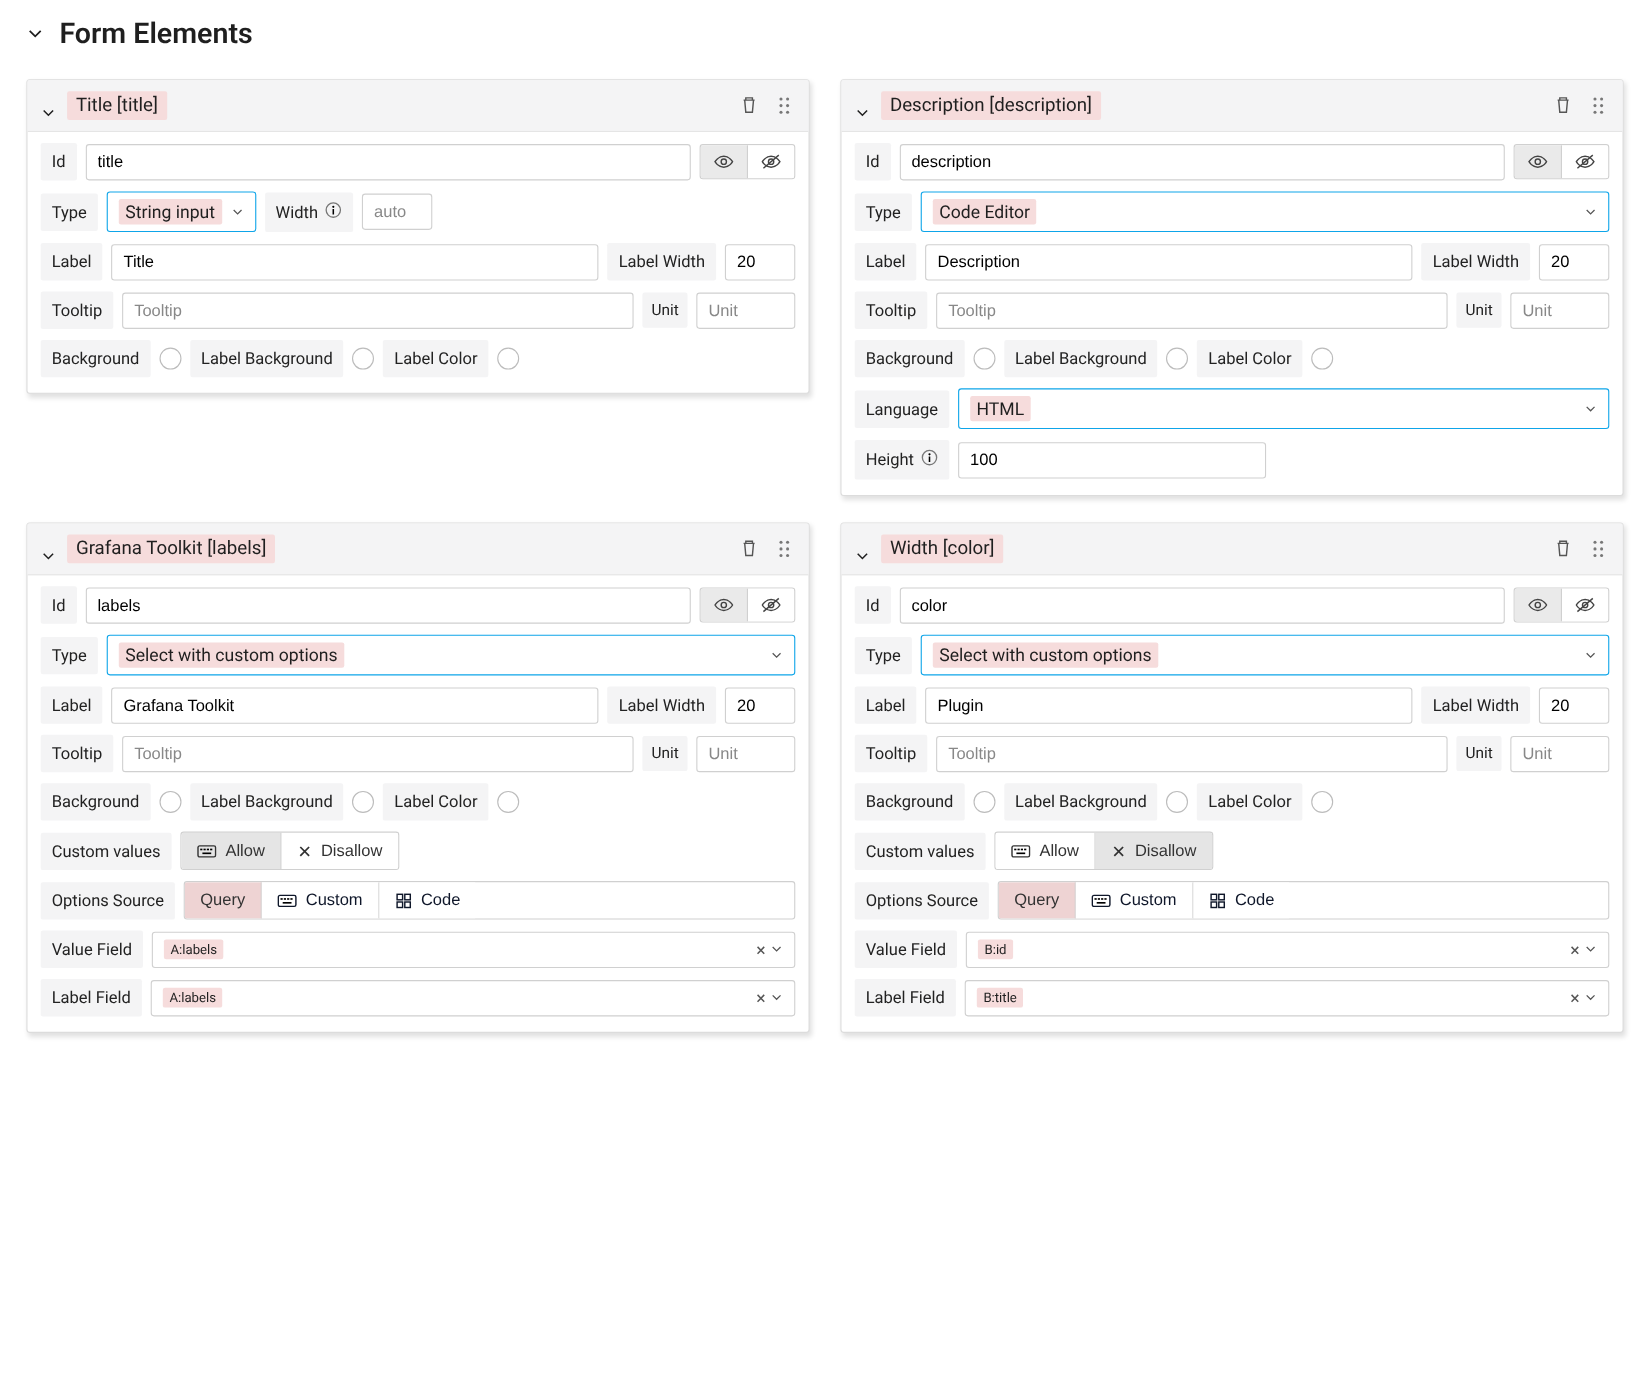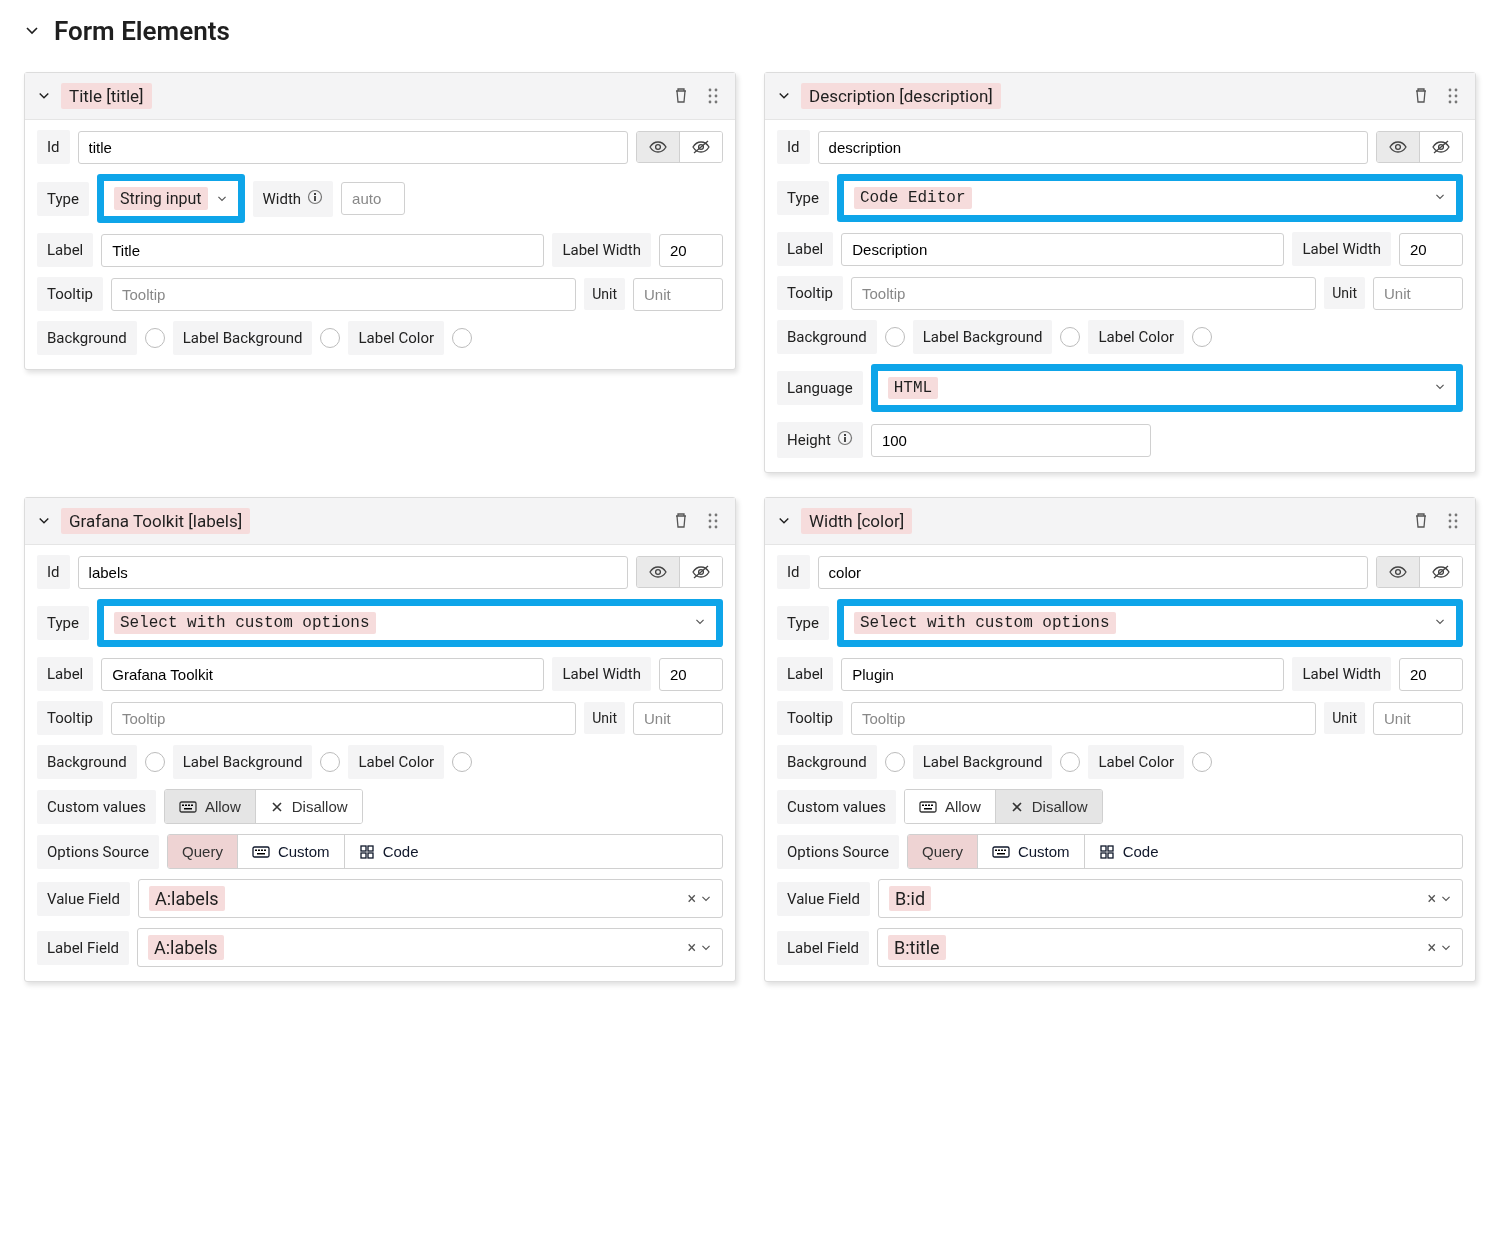--- a/index.html
+++ b/index.html
@@ -26,21 +26,21 @@
   .card {
     border:1px solid #dcdcdc;
     border-radius:3px;
     box-shadow: 2px 3px 5px rgba(0,0,0,.12);
     background:#fff;
   }
   .card-header {
     background:#f4f4f5;
     padding:10px 12px;
     display:flex;
-    align-items:center;
+    align-items:flex-end;
     gap:10px;
     border-bottom:1px solid #e5e5e5;
   }
   .card-header .title-badge {
     background:#f6dcdc;
     padding:3px 8px;
     border-radius:2px;
     font-size:17px;
   }
   .card-header .spacer { flex:1; }
@@ -69,31 +69,31 @@
     font-size:15px;
     background:#fff;
     min-width:0;
   }
   .inp::placeholder { color:#888; }
   .inp.flex { flex:1; }
   .inp.narrow { width:64px; }
   .inp.mid { width:90px; }
 
   .sel {
-    border:7px solid #0ea5e9;
+    border:1px solid #0ea5e9;
     border-radius:3px;
     padding:6px 10px;
     font-size:16px;
     background:#fff;
     display:flex; align-items:center; gap:8px;
     cursor:pointer;
   }
   .sel .val-hl { background:#f6dcdc; padding:2px 6px; border-radius:2px; }
   .sel .caret { margin-left:auto; color:#555; }
-  .sel.flex { flex:1;font-family:Liberation Mono, monospace; }
+  .sel.flex { flex:1; }
 
   .btn-grp { display:flex; border:1px solid #d0d0d0; border-radius:3px; overflow:hidden; }
   .btn-grp .b {
     padding:7px 12px; background:#fff; border:none; cursor:pointer;
     border-right:1px solid #d0d0d0; color:#444; font-size:15px;
     display:flex; align-items:center; justify-content:center;
   }
   .btn-grp .b:last-child { border-right:none; }
   .btn-grp .b.active { background:#eaeaea; }
 
@@ -110,21 +110,21 @@
   }
   .seg .s:last-child { border-right:none; }
   .seg .s.active { background:#e5e5e5; font-weight:500; }
   .seg .s.hl { background:#eed3d3; }
   .seg .s.muted { color:#0f172a; }
 
   .clr-sel {
     border:1px solid #d0d0d0; border-radius:3px;
     display:flex; align-items:center; padding:6px 10px; flex:1; cursor:pointer;
   }
-  .clr-sel .val-hl { background:#f6dcdc; padding:2px 6px; border-radius:2px; font-size:18px; }
+  .clr-sel .val-hl { background:#f6dcdc; padding:2px 6px; border-radius:2px; font-size:12px; }
   .clr-sel .x { margin-left:auto; color:#555; font-size:16px; padding:0 4px; }
   .clr-sel .caret { color:#555; }
 
   .info-icon { color:#777; }
 </style>
 </head>
 <body>
 
 <svg width="0" height="0" style="position:absolute">
   <defs>

